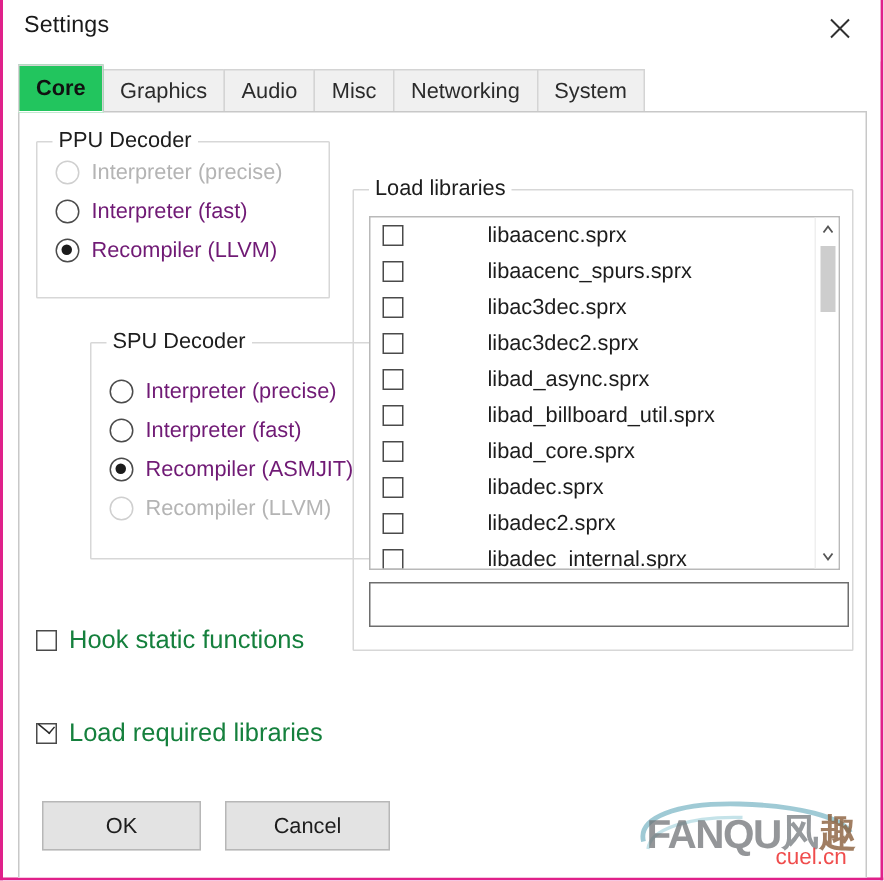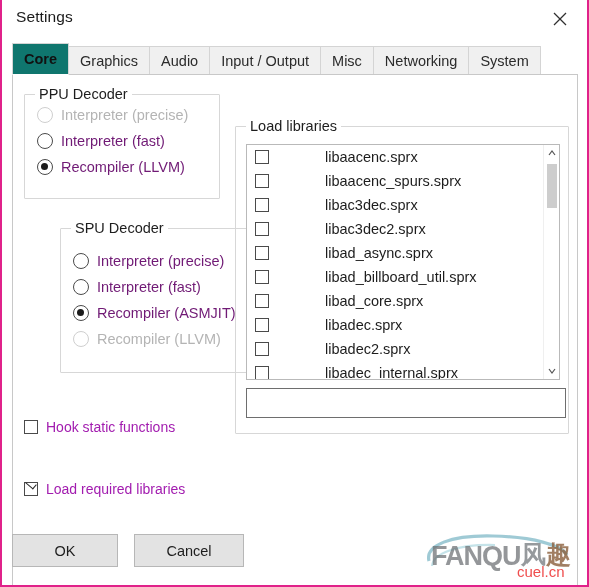--- a/index.html
+++ b/index.html
@@ -61,21 +61,21 @@
     font-size: 14.5px;
     color: #2b2b2b;
     background: #f0f0f0;
     border: 1px solid #d4d4d4;
     border-bottom: 1px solid #c8c8c8;
     margin-right: -1px;
     cursor: default;
     white-space: nowrap;
   }
   .tab.active {
-    background: #0f766e;
+    background: #22c55e;
     border-bottom: 1px solid #ffffff;
     height: 32px;
     font-weight: 600;
     color: #111;
     z-index: 3;
     position: relative;
   }
 
   
   #tabpage {
@@ -226,26 +226,26 @@
   .opt-row .cb-mark { margin-right: 8px; }
   .opt-row.checked .cb-mark::after {
     content: "";
     position: absolute;
     left: 1px; top: -2px;
     width: 9px; height: 5px;
     border-right: 1.6px solid #2a2a2a;
     border-bottom: 1.6px solid #2a2a2a;
     transform: rotate(40deg);
   }
-  .opt-label { font-size: 14px; color: #a21caf; }
+  .opt-label { font-size: 17px; color: #15803d; }
 
   
   #btnbar {
     position: absolute;
-    left: 0; bottom: 0;
+    left: 16px; bottom: 0;
     width: 530px; height: 63px;
   }
   .dlg-btn {
     position: absolute;
     top: 12px;
     height: 33px;
     background: #e3e3e3;
     border: 1px solid #b7b7b7;
     display: flex; align-items: center; justify-content: center;
     font-size: 14.5px;
@@ -313,23 +313,20 @@
 
   <div id="tabbar">
     <div class="tab active">
         <span>Core</span>
       </div>
     <div class="tab">
         <span>Graphics</span>
       </div>
     <div class="tab">
         <span>Audio</span>
-      </div>
-    <div class="tab">
-        <span>Input / Output</span>
       </div>
     <div class="tab">
         <span>Misc</span>
       </div>
     <div class="tab">
         <span>Networking</span>
       </div>
     <div class="tab">
         <span>System</span>
       </div>

